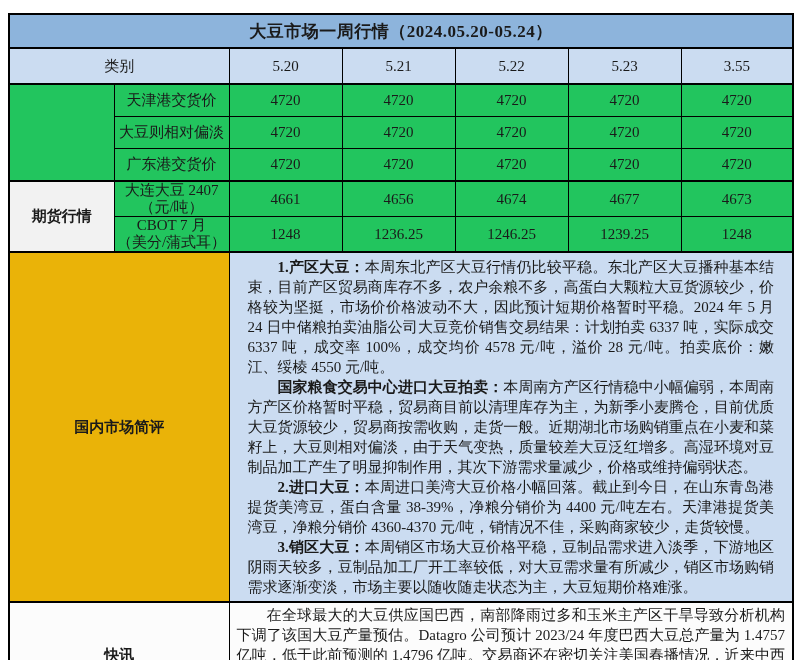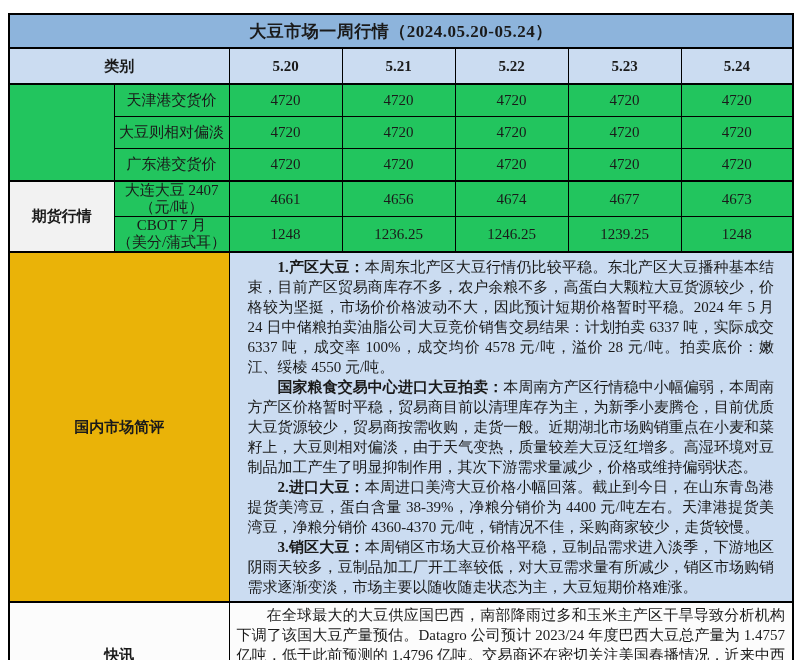--- a/index.html
+++ b/index.html
@@ -33,21 +33,21 @@
 
   .title-cell {
     background: #8db4dc;
     font-weight: bold;
     font-size: 17px;
     height: 32px;
     letter-spacing: 0.5px;
   }
   .hcell {
     background: #cbdcf1;
-    font-weight: bold;
+    font-weight: normal;
     font-size: 15px;
     height: 34px;
   }
   .cell {
     background: #22c55e;
     font-size: 15px;
   }
   tr.spot-row td { height: 31px; }
   tr.fut-row td  { height: 34px; }
   .cat { white-space: pre-line; line-height: 17px; }
@@ -105,21 +105,21 @@
         <tr>
       <td colspan="7" class="title-cell">大豆市场一周行情（2024.05.20-05.24）</td>
     </tr>
 
     <tr class="sep">
       <td colspan="2" class="hcell">类别</td>
       <td class="hcell">5.20</td>
       <td class="hcell">5.21</td>
       <td class="hcell">5.22</td>
       <td class="hcell">5.23</td>
-      <td class="hcell">5.24</td>
+      <td class="hcell">3.55</td>
     </tr>
 
     <tr class="spot-row sep">
       <td rowspan="3" class="cell"></td>
       <td class="cell cat">天津港交货价</td>
       <td class="cell">4720</td>
       <td class="cell">4720</td>
       <td class="cell">4720</td>
       <td class="cell">4720</td>
       <td class="cell">4720</td>

